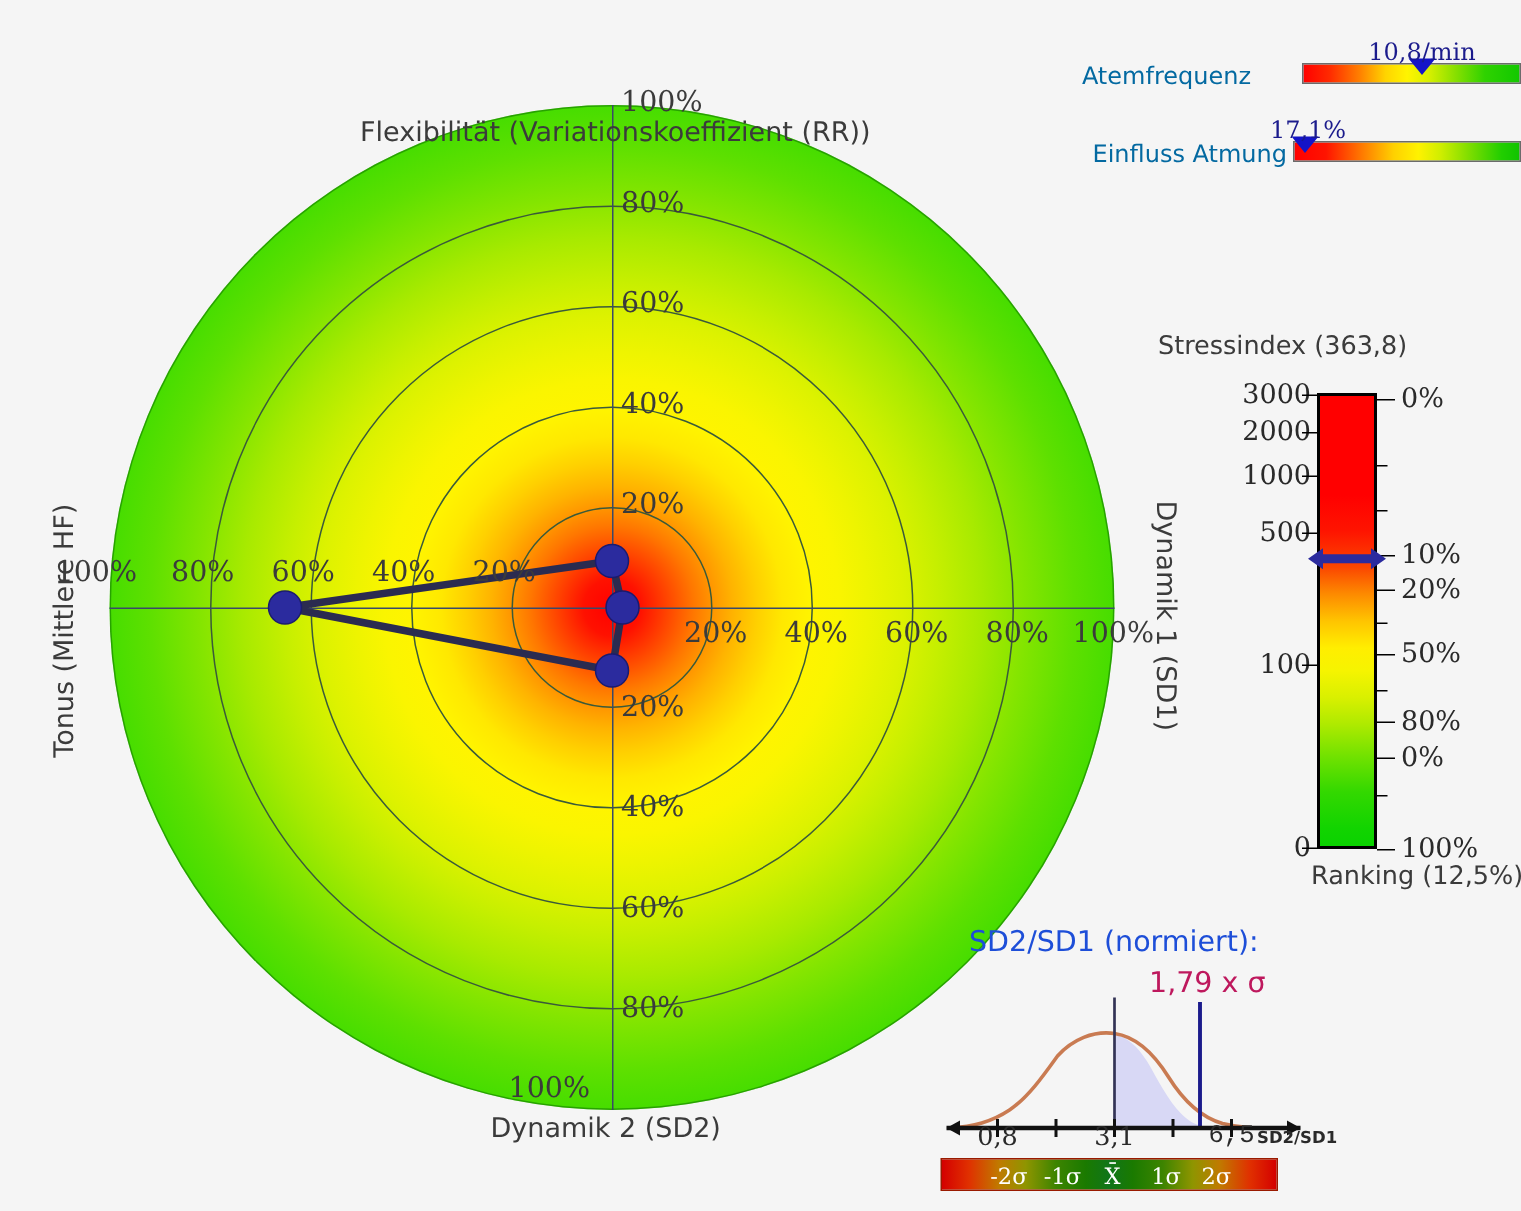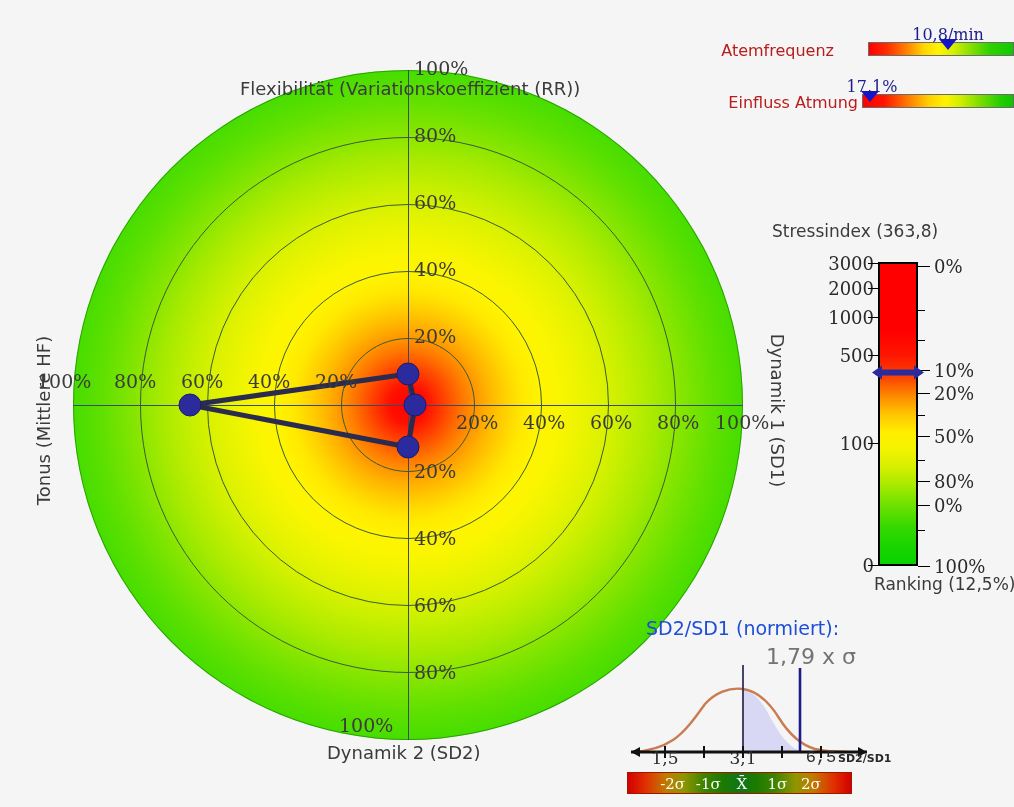--- a/index.html
+++ b/index.html
@@ -60,21 +60,21 @@
   
   .dot{
     position:absolute;width:21px;height:21px;border-radius:50%;
     background:#2b2b9e;border:1px solid #1b1b6e;
     transform:translate(-50%,-50%);
   }
 
   
   .gauge-row{position:absolute;}
   .gauge-label{
-    position:absolute;right:0;top:0;font-size:16px;color:#b91c1c;white-space:nowrap;
+    position:absolute;right:0;top:0;font-size:16px;color:#0369a1;white-space:nowrap;
     text-align:right;
   }
   .gauge-bar{
     position:absolute;height:14px;border:1px solid #6b6b6b;box-sizing:border-box;
   }
   .gauge-bar.g1{background:linear-gradient(to right,#ff0000 0%,#ff2a00 12%,#ff8000 26%,#ffd400 38%,#fff400 48%,#d8f000 58%,#8ae000 70%,#2fd200 84%,#12c800 100%);}
   .gauge-bar.g2{background:linear-gradient(to right,#ff0000 0%,#ff1400 14%,#ff7a00 30%,#ffd000 44%,#fff200 55%,#cfee00 65%,#7cdd00 78%,#22ce00 92%,#10c400 100%);}
   .gauge-marker{
     position:absolute;width:0;height:0;
     border-left:9px solid transparent;border-right:9px solid transparent;
@@ -112,21 +112,21 @@
   #stress-arrow{position:absolute;left:870px;top:364px;width:56px;height:17px;}
   #ranking-label{
     position:absolute;left:874px;top:574px;font-size:17px;color:#3b3b3b;white-space:nowrap;text-align:center;
   }
 
   
   #sd-title{
     position:absolute;left:646px;top:617px;font-size:19px;color:#1d4ed8;white-space:nowrap;
   }
   #sd-value{
-    position:absolute;left:766px;top:644px;font-size:22px;color:#737373;white-space:nowrap;
+    position:absolute;left:766px;top:644px;font-size:19px;color:#be185d;white-space:nowrap;
   }
   #sd-plot{position:absolute;left:625px;top:660px;width:255px;height:112px;}
   .sd-axlbl{
     position:absolute;font-size:17px;color:#2a2a2a;white-space:nowrap;
     transform:translateX(-50%);
     font-family:"DejaVu Serif","Liberation Serif",serif;
   }
   #sd-unit{
     position:absolute;font-size:11px;color:#2a2a2a;white-space:nowrap;font-weight:bold;
   }
@@ -273,21 +273,21 @@
   <path d="M6,92 L15,87 L15,97 Z" fill="#111"></path>
   <path d="M242,92 L233,87 L233,97 Z" fill="#111"></path>
 
   <line x1="40" y1="86" x2="40" y2="98" stroke="#111" stroke-width="2"></line>
   <line x1="79" y1="86" x2="79" y2="98" stroke="#111" stroke-width="2"></line>
   <line x1="118" y1="86" x2="118" y2="98" stroke="#111" stroke-width="2"></line>
   <line x1="157" y1="86" x2="157" y2="98" stroke="#111" stroke-width="2"></line>
   <line x1="196" y1="86" x2="196" y2="98" stroke="#111" stroke-width="2"></line>
 </svg>
 
-<div class="sd-axlbl" style="left:665px;top:748px;">1,5</div>
+<div class="sd-axlbl" style="left:665px;top:748px;">0,8</div>
 <div class="sd-axlbl" style="left:743px;top:748px;">3,1</div>
 <div class="sd-axlbl" style="left:821px;top:748px;font-family:Liberation Mono, monospace;">6,5</div>
 <div id="sd-unit" style="left:838px;top:752px;">SD2/SD1</div>
 
 <div id="sigma-bar">
   <div class="sigma-lbl" style="left:20%;">-2σ</div>
   <div class="sigma-lbl" style="left:36%;">-1σ</div>
   <div class="sigma-lbl" style="left:51%;">X̄</div>
   <div class="sigma-lbl" style="left:67%;">1σ</div>
   <div class="sigma-lbl" style="left:82%;">2σ</div>

